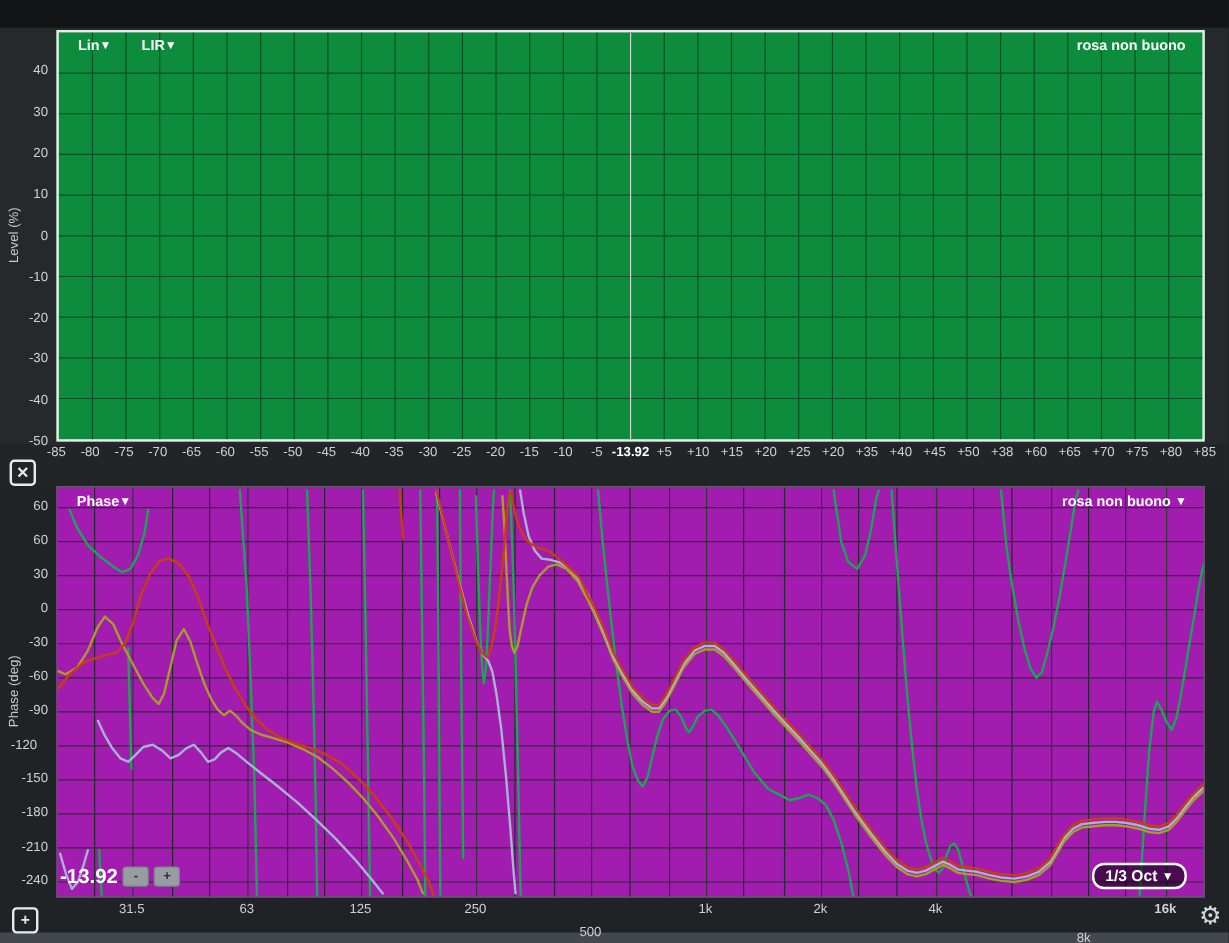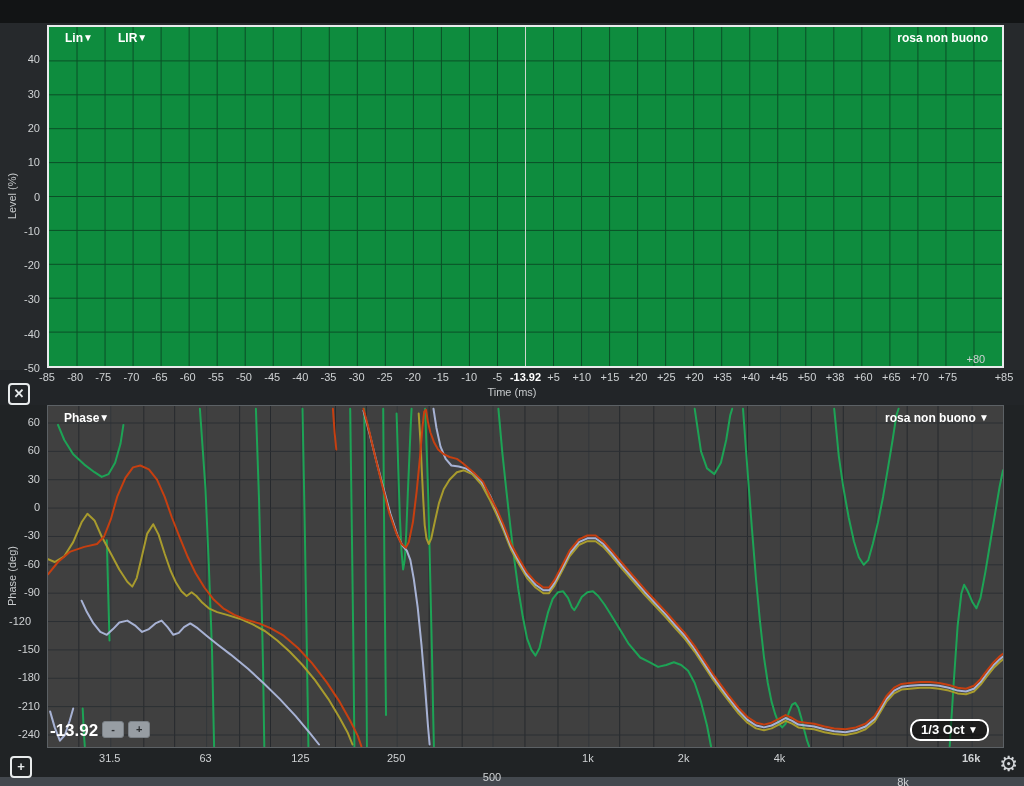--- a/index.html
+++ b/index.html
@@ -18,21 +18,21 @@
   .ir-plot svg{position:absolute;left:0;top:0;display:block;}
   .plot-label{position:absolute;color:#fff;font-size:12px;font-weight:bold;white-space:nowrap;}
   .arrow{font-size:10px;vertical-align:1px;}
   .ytick{position:absolute;width:40px;text-align:right;color:#cfd2d4;font-size:11px;line-height:12px;}
   .xtick{position:absolute;width:44px;text-align:center;color:#cfd2d4;font-size:11px;line-height:12px;}
   .xtick.bold{font-weight:bold;color:#fff;}
   .axis-title{position:absolute;color:#c7cacc;font-size:11px;white-space:nowrap;}
   .axis-title.vert{transform:rotate(-90deg);transform-origin:center;}
 
   
-  .phase-plot{position:absolute;left:47px;top:405px;width:957px;height:343px;background:#404040;
+  .phase-plot{position:absolute;left:47px;top:405px;width:957px;height:343px;background:#a21caf;
               border:1px solid #5c6165;box-sizing:border-box;}
   .phase-plot svg{position:absolute;left:0;top:0;display:block;}
   .readout{position:absolute;left:2px;top:315px;color:#fff;font-size:17px;font-weight:bold;letter-spacing:0;}
   .mini-btn{display:inline-block;width:20px;height:15px;margin-left:4px;background:#979da3;border:1px solid #7b8187;
             border-radius:3px;color:#2a2d30;font-size:11px;font-weight:bold;line-height:14px;text-align:center;
             vertical-align:3px;cursor:default;}
   .oct-pill{position:absolute;right:14px;top:313px;border:2px solid #fff;border-radius:10px;padding:1px 9px 2px 9px;
             color:#fff;font-size:13px;font-weight:bold;background:rgba(0,0,0,.55);white-space:nowrap;}
 
   
@@ -141,25 +141,24 @@
       <div class="xtick" style="left: 672.382px; top: 371px;">+20</div>
       <div class="xtick" style="left: 700.529px; top: 371px;">+35</div>
       <div class="xtick" style="left: 728.676px; top: 371px;">+40</div>
       <div class="xtick" style="left: 756.824px; top: 371px;">+45</div>
       <div class="xtick" style="left: 784.971px; top: 371px;">+50</div>
       <div class="xtick" style="left: 813.118px; top: 371px;">+38</div>
       <div class="xtick" style="left: 841.265px; top: 371px;">+60</div>
       <div class="xtick" style="left: 869.412px; top: 371px;">+65</div>
       <div class="xtick" style="left: 897.559px; top: 371px;">+70</div>
       <div class="xtick" style="left: 925.706px; top: 371px;">+75</div>
-      <div class="xtick" style="left: 953.853px; top: 353px;">+80</div>
+      <div class="xtick" style="left: 953.853px; top: 371px;">+80</div>
       <div class="xtick" style="left: 982px; top: 371px;">+85</div>
     </div>
   <div class="axis-title vert" style="left:-18px;top:190px;width:60px;text-align:center;">Level (%)</div>
-  <div class="axis-title" style="left:0;top:386px;width:1024px;text-align:center;">Time (ms)</div>
 
   <button class="sq-btn close-btn"><span>✕</span></button>
 
   <div class="phase-plot">
     <svg id="phase-svg" width="955" height="341" viewBox="0 0 955 341">
         <line x1="30.849687474231292" y1="0" x2="30.849687474231292" y2="341" stroke="#26292d" stroke-width="1"></line>
         <line x1="62.80097766998881" y1="0" x2="62.80097766998881" y2="341" stroke="#33373b" stroke-width="1"></line>
         <line x1="95.82788195303401" y1="0" x2="95.82788195303401" y2="341" stroke="#26292d" stroke-width="1"></line>
         <line x1="126.67756942726533" y1="0" x2="126.67756942726533" y2="341" stroke="#26292d" stroke-width="1"></line>
         <line x1="158.62885962302283" y1="0" x2="158.62885962302283" y2="341" stroke="#33373b" stroke-width="1"></line>

